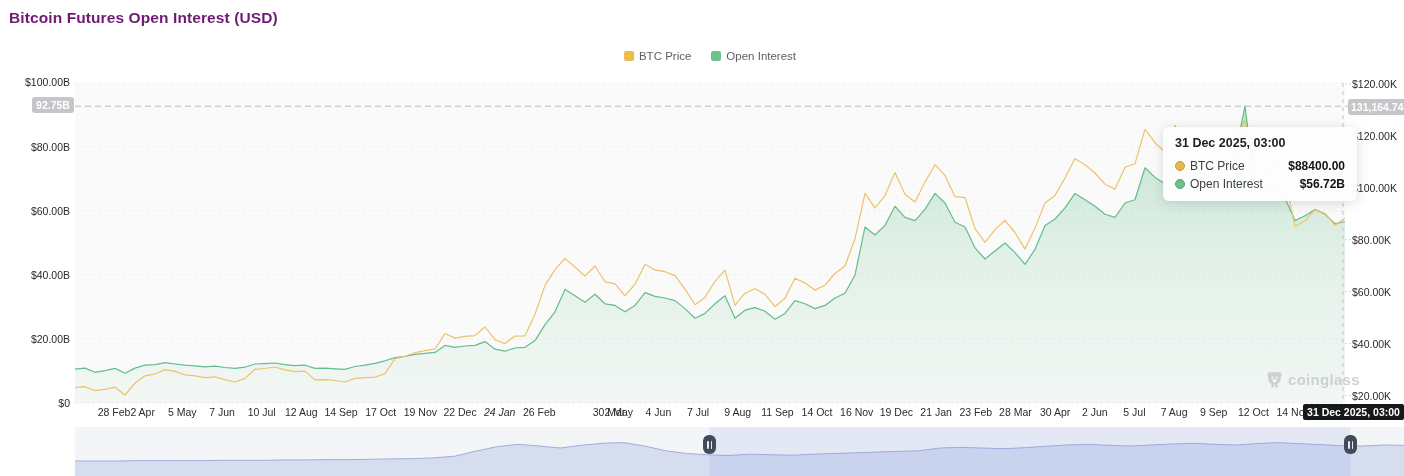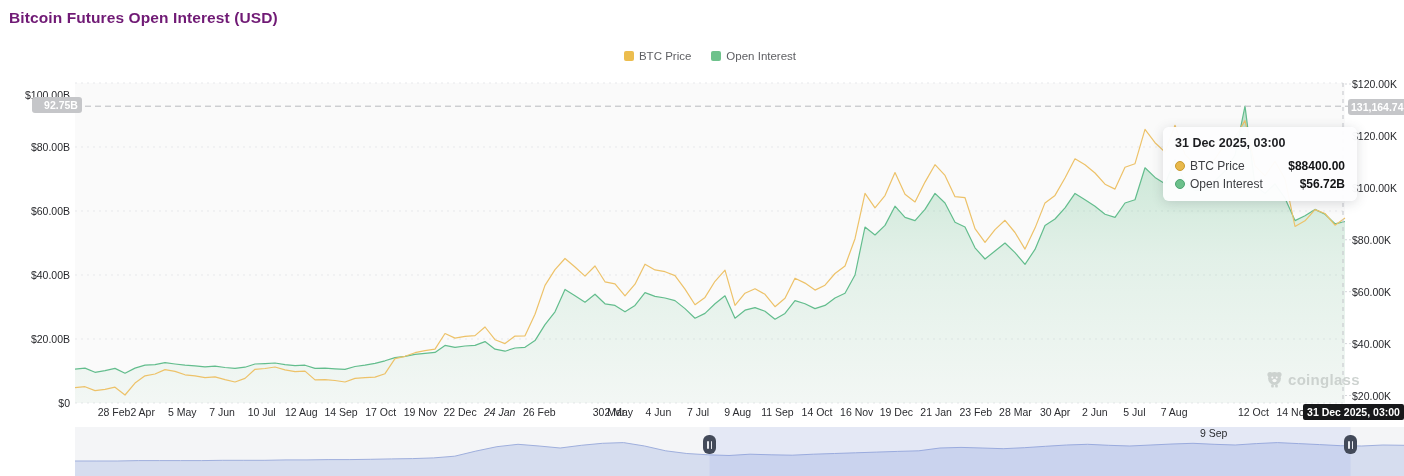--- a/index.html
+++ b/index.html
@@ -9,21 +9,21 @@
   #legend{position:absolute;left:75px;top:50px;width:1270px;display:flex;justify-content:center;gap:20px;}
   .legend-item{display:flex;align-items:center;gap:5px;cursor:pointer;}
   .legend-swatch{width:10px;height:10px;border-radius:2px;display:inline-block;}
   .legend-label{font-size:11.5px;color:#5e5f63;}
   #main-svg{position:absolute;left:0;top:0;}
   .y-label-left{position:absolute;left:0;width:70px;text-align:right;font-size:10.5px;color:#28292d;transform:translateY(-50%);}
   .y-label-right{position:absolute;left:1352px;font-size:10.5px;color:#28292d;transform:translateY(-50%);}
   .x-label{position:absolute;width:64px;text-align:center;font-size:10.5px;color:#2b2c30;top:406px;}
   .axis-badge{position:absolute;background:#c5c6c9;color:#ffffff;font-size:10.5px;font-weight:bold;
               height:16px;line-height:16px;text-align:center;border-radius:3px;}
-  #left-axis-badge{left:32px;top:97px;width:42px;padding-left:8px;}
+  #left-axis-badge{left:32px;top:97px;width:42px;}
   #right-axis-badge{left:1348px;top:99px;width:62px;padding-left:3px;text-align:left;}
   #x-cursor-badge{position:absolute;left:1303px;top:404px;width:101px;height:16px;line-height:16px;
                   background:#17181a;color:#fff;font-size:10.5px;font-weight:bold;text-align:center;border-radius:2px;z-index:6;}
   #tooltip{position:absolute;left:1163px;top:127px;width:170px;background:rgba(253,253,254,.97);
            border-radius:6px;box-shadow:0 2px 12px rgba(60,65,75,.18);padding:9px 12px 10px;z-index:5;}
   #tooltip-title{font-size:12.5px;font-weight:bold;color:#1d1e21;margin-bottom:9px;}
   .tooltip-row{display:flex;align-items:center;font-size:12px;color:#3d3e42;margin-top:4px;}
   .tooltip-marker{width:8px;height:8px;border-radius:50%;margin-right:5px;flex:0 0 auto;}
   .tooltip-value{margin-left:auto;font-weight:bold;color:#121315;}
   #watermark{position:absolute;left:1266px;top:370px;display:flex;align-items:center;gap:5px;opacity:.85;z-index:1;}
@@ -75,21 +75,21 @@
     <path d="M75,387.7 L85.0,386.7 L95.0,390.6 L105.0,389.3 L115.0,387.2 L125.0,395.0 L135.0,383.1 L145.0,375.8 L155.0,374.0 L165.0,369.6 L175.0,371.4 L185.0,374.8 L195.0,375.8 L205.0,377.6 L215.0,376.8 L225.0,379.7 L235.0,382.0 L245.0,378.4 L255.0,369.3 L265.0,368.5 L275.0,367.0 L285.0,369.8 L295.0,371.6 L305.0,371.1 L315.0,379.9 L325.0,379.7 L335.0,380.5 L345.0,382.0 L355.0,378.4 L365.0,377.6 L375.0,377.1 L385.0,373.7 L395.0,358.7 L405.0,356.3 L415.0,352.7 L425.0,350.6 L435.0,349.1 L445.0,333.5 L455.0,338.1 L465.0,336.3 L475.0,335.6 L485.0,327.0 L495.0,339.7 L505.0,343.6 L515.0,336.1 L525.0,335.8 L535.0,314.3 L545.0,285.4 L555.0,269.6 L565.0,258.5 L575.0,267.0 L585.0,276.1 L595.0,266.0 L605.0,281.8 L615.0,283.9 L625.0,295.8 L635.0,284.2 L645.0,264.2 L655.0,269.9 L665.0,271.7 L675.0,275.6 L685.0,289.1 L695.0,304.7 L705.0,297.4 L715.0,281.3 L725.0,270.1 L735.0,305.4 L745.0,293.2 L755.0,288.8 L765.0,294.3 L775.0,306.7 L785.0,298.2 L795.0,278.2 L805.0,283.1 L815.0,290.1 L825.0,285.2 L835.0,273.5 L845.0,266.0 L855.0,238.7 L865.0,193.3 L875.0,207.8 L885.0,195.6 L895.0,172.5 L905.0,194.3 L915.0,201.9 L925.0,182.1 L935.0,164.7 L945.0,175.4 L955.0,196.7 L965.0,197.7 L975.0,228.6 L985.0,242.4 L995.0,229.6 L1005.0,220.3 L1015.0,232.5 L1025.0,249.1 L1035.0,228.1 L1045.0,202.9 L1055.0,195.4 L1065.0,178.0 L1075.0,158.8 L1085.0,164.7 L1095.0,173.0 L1105.0,184.2 L1115.0,189.1 L1125.0,167.3 L1135.0,163.7 L1145.0,129.4 L1155.0,142.7 L1165.0,152.0 L1175.0,125.3 L1185.0,154.4 L1195.0,165.0 L1205.0,168.1 L1215.0,158.8 L1225.0,144.2 L1235.0,137.2 L1245.0,120.6 L1255.0,165.8 L1265.0,175.9 L1275.0,161.4 L1285.0,179.0 L1295.0,226.5 L1305.0,220.8 L1315.0,209.6 L1325.0,213.5 L1335.0,225.2 L1345.0,218.0" fill="none" stroke="#edc269" stroke-width="1.2" stroke-linejoin="round"></path>
     <line x1="75" x2="1404" y1="106.2" y2="106.2" stroke="#b8babe" stroke-dasharray="6 4" stroke-width="1"></line>
     <line x1="1343" x2="1343" y1="83" y2="403" stroke="#c2c4c9" stroke-dasharray="4 4" stroke-width="1"></line>
     <rect x="75" y="427" width="1329" height="49" fill="#f4f5f7"></rect>
     <path d="M75,461.0 L96.1,461.0 L117.2,461.0 L138.3,460.6 L159.4,460.6 L180.5,460.6 L201.6,460.6 L222.7,460.3 L243.8,460.3 L264.9,460.3 L286.0,459.9 L307.0,459.9 L328.1,459.6 L349.2,459.6 L370.3,459.3 L391.4,458.9 L412.5,458.6 L433.6,457.9 L454.7,456.2 L475.8,451.1 L496.9,446.7 L518.0,444.3 L539.1,446.0 L560.2,448.0 L581.3,445.3 L602.4,443.3 L623.5,442.6 L644.6,446.0 L665.7,450.8 L686.8,453.5 L707.9,454.8 L729.0,455.5 L750.0,454.2 L771.1,454.8 L792.2,455.2 L813.3,454.2 L834.4,453.5 L855.5,452.8 L876.6,452.1 L897.7,451.4 L918.8,450.8 L939.9,448.0 L961.0,447.4 L982.1,448.0 L1003.2,448.7 L1024.3,447.7 L1045.4,446.3 L1066.5,445.0 L1087.6,444.3 L1108.7,445.3 L1129.8,446.0 L1150.9,445.0 L1172.0,444.0 L1193.0,443.3 L1214.1,444.3 L1235.2,445.0 L1256.3,443.6 L1277.4,442.6 L1298.5,443.6 L1319.6,444.6 L1340.7,445.7 L1361.8,446.0 L1382.9,445.0 L1404.0,445.3 L1404,476 L75,476 Z" fill="rgba(146,164,222,0.30)"></path>
     <path d="M75,461.0 L96.1,461.0 L117.2,461.0 L138.3,460.6 L159.4,460.6 L180.5,460.6 L201.6,460.6 L222.7,460.3 L243.8,460.3 L264.9,460.3 L286.0,459.9 L307.0,459.9 L328.1,459.6 L349.2,459.6 L370.3,459.3 L391.4,458.9 L412.5,458.6 L433.6,457.9 L454.7,456.2 L475.8,451.1 L496.9,446.7 L518.0,444.3 L539.1,446.0 L560.2,448.0 L581.3,445.3 L602.4,443.3 L623.5,442.6 L644.6,446.0 L665.7,450.8 L686.8,453.5 L707.9,454.8 L729.0,455.5 L750.0,454.2 L771.1,454.8 L792.2,455.2 L813.3,454.2 L834.4,453.5 L855.5,452.8 L876.6,452.1 L897.7,451.4 L918.8,450.8 L939.9,448.0 L961.0,447.4 L982.1,448.0 L1003.2,448.7 L1024.3,447.7 L1045.4,446.3 L1066.5,445.0 L1087.6,444.3 L1108.7,445.3 L1129.8,446.0 L1150.9,445.0 L1172.0,444.0 L1193.0,443.3 L1214.1,444.3 L1235.2,445.0 L1256.3,443.6 L1277.4,442.6 L1298.5,443.6 L1319.6,444.6 L1340.7,445.7 L1361.8,446.0 L1382.9,445.0 L1404.0,445.3" fill="none" stroke="#9fafdd" stroke-width="1"></path>
     <rect x="709.591" y="427" width="640.92" height="49" fill="rgba(122,148,235,0.13)"></rect>
   </svg>
 
 <div id="axis-labels">
-    <div class="y-label-left" style="top: 95px;">$100.00B</div>
+    <div class="y-label-left" style="top: 82px;">$100.00B</div>
     <div class="y-label-left" style="top: 147px;">$80.00B</div>
     <div class="y-label-left" style="top: 211px;">$60.00B</div>
     <div class="y-label-left" style="top: 275px;">$40.00B</div>
     <div class="y-label-left" style="top: 339px;">$20.00B</div>
     <div class="y-label-left" style="top: 403px;">$0</div>
     <div class="y-label-right" style="top: 84px;">$120.00K</div>
     <div class="y-label-right" style="top: 135.92px;">$120.00K</div>
     <div class="y-label-right" style="top: 187.84px;">$100.00K</div>
     <div class="y-label-right" style="top: 239.76px;">$80.00K</div>
     <div class="y-label-right" style="top: 291.68px;">$60.00K</div>
@@ -116,21 +116,21 @@
     <div class="x-label" style="left: 785.06px;">14 Oct</div>
     <div class="x-label" style="left: 824.73px;">16 Nov</div>
     <div class="x-label" style="left: 864.4px;">19 Dec</div>
     <div class="x-label" style="left: 904.07px;">21 Jan</div>
     <div class="x-label" style="left: 943.74px;">23 Feb</div>
     <div class="x-label" style="left: 983.41px;">28 Mar</div>
     <div class="x-label" style="left: 1023.08px;">30 Apr</div>
     <div class="x-label" style="left: 1062.75px;">2 Jun</div>
     <div class="x-label" style="left: 1102.42px;">5 Jul</div>
     <div class="x-label" style="left: 1142.09px;">7 Aug</div>
-    <div class="x-label" style="left: 1181.76px; margin-top: 21px;">9 Sep</div>
+    <div class="x-label" style="left: 1181.76px;">9 Sep</div>
     <div class="x-label" style="left: 1221.43px;">12 Oct</div>
     <div class="x-label" style="left: 1261.1px;">14 Nov</div>
   </div>
 
 <div id="left-axis-badge" class="axis-badge">92.75B</div>
 <div id="right-axis-badge" class="axis-badge">131,164.74</div>
 <div id="x-cursor-badge">31 Dec 2025, 03:00</div>
 
 <div id="watermark">
   <svg width="17" height="18" viewBox="0 0 17 18">

